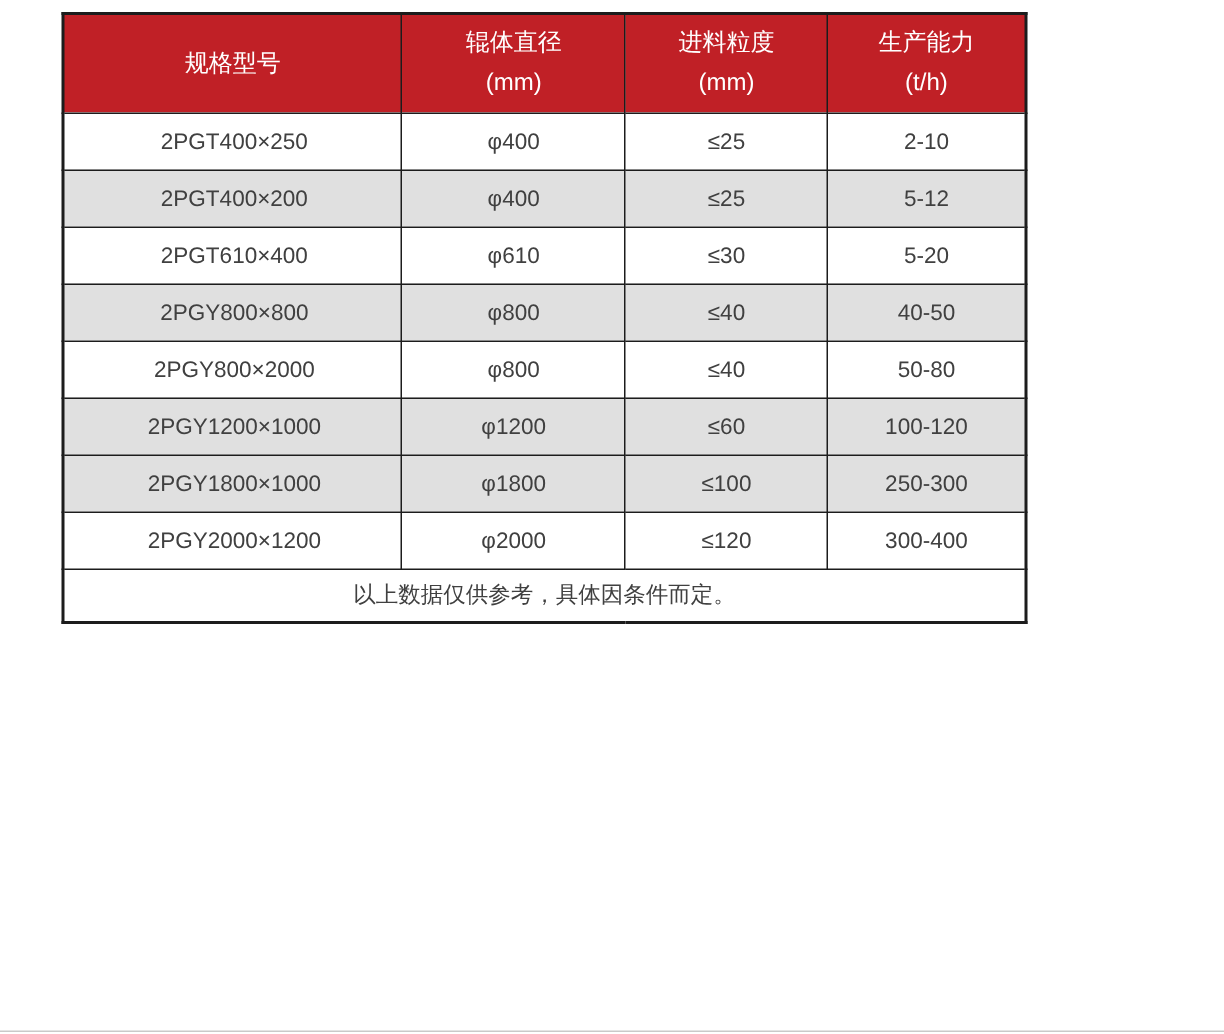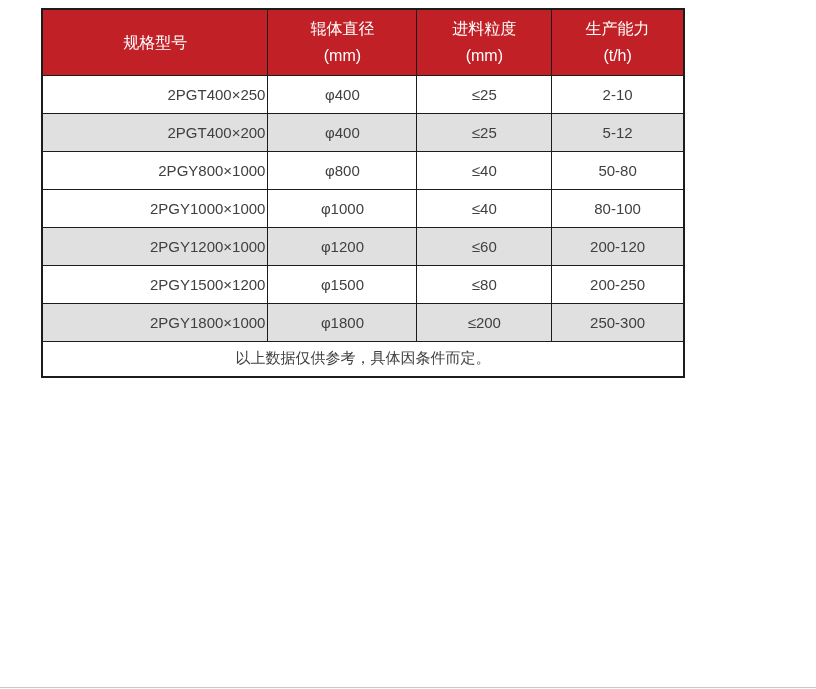--- a/index.html
+++ b/index.html
@@ -47,21 +47,21 @@
   td{
     color:var(--cell-text);
     font-size:15px;
     text-align:center;
     height:38px;
     padding:0 2px;
     background:#ffffff;
   }
   tbody tr.alt td{background:var(--alt-bg);}
   tbody td:first-child{
-    text-align:right;
+    text-align:center;
     padding-left:4px;
   }
   tfoot td{
     height:36px;
     background:#ffffff;
   }
   .bottom-line{
     position:absolute;
     left:0;right:0;bottom:1px;
     height:1px;
@@ -105,48 +105,54 @@
           <td>≤25</td>
           <td>2-10</td>
         </tr>
         <tr class="alt">
           <td>2PGT400×200</td>
           <td>φ400</td>
           <td>≤25</td>
           <td>5-12</td>
         </tr>
         <tr>
-          <td>2PGY800×1000</td>
+          <td>2PGT610×400</td>
+          <td>φ610</td>
+          <td>≤30</td>
+          <td>5-20</td>
+        </tr>
+        <tr class="alt">
+          <td>2PGY800×800</td>
+          <td>φ800</td>
+          <td>≤40</td>
+          <td>40-50</td>
+        </tr>
+        <tr>
+          <td>2PGY800×2000</td>
           <td>φ800</td>
           <td>≤40</td>
           <td>50-80</td>
-        </tr>
-        <tr>
-          <td>2PGY1000×1000</td>
-          <td>φ1000</td>
-          <td>≤40</td>
-          <td>80-100</td>
         </tr>
         <tr class="alt">
           <td>2PGY1200×1000</td>
           <td>φ1200</td>
           <td>≤60</td>
-          <td>200-120</td>
-        </tr>
-        <tr>
-          <td>2PGY1500×1200</td>
-          <td>φ1500</td>
-          <td>≤80</td>
-          <td>200-250</td>
+          <td>100-120</td>
         </tr>
         <tr class="alt">
           <td>2PGY1800×1000</td>
           <td>φ1800</td>
-          <td>≤200</td>
+          <td>≤100</td>
           <td>250-300</td>
+        </tr>
+        <tr>
+          <td>2PGY2000×1200</td>
+          <td>φ2000</td>
+          <td>≤120</td>
+          <td>300-400</td>
         </tr>
       </tbody>
     <tfoot>
       <tr>
         <td colspan="4">以上数据仅供参考，具体因条件而定。</td>
       </tr>
     </tfoot>
   </table>
 </div>
 

